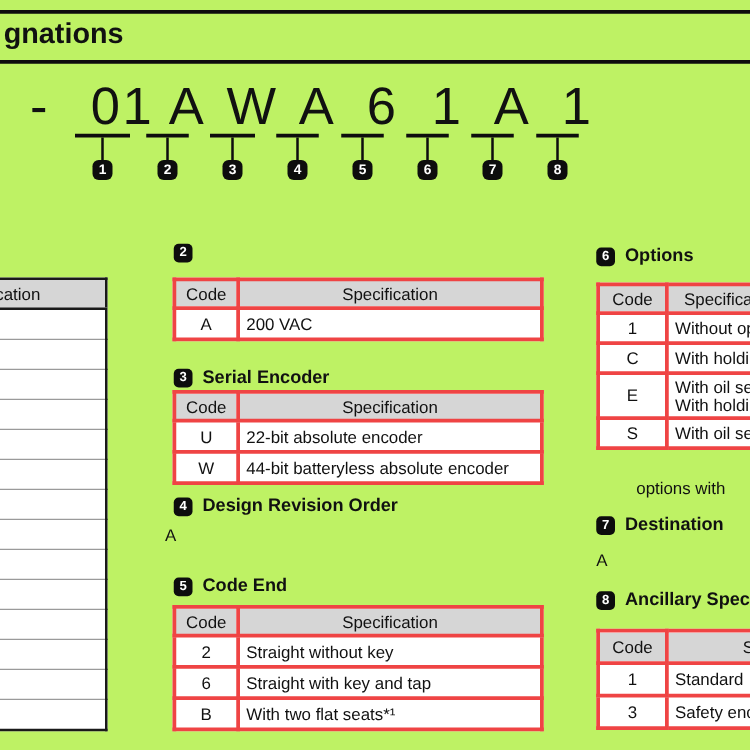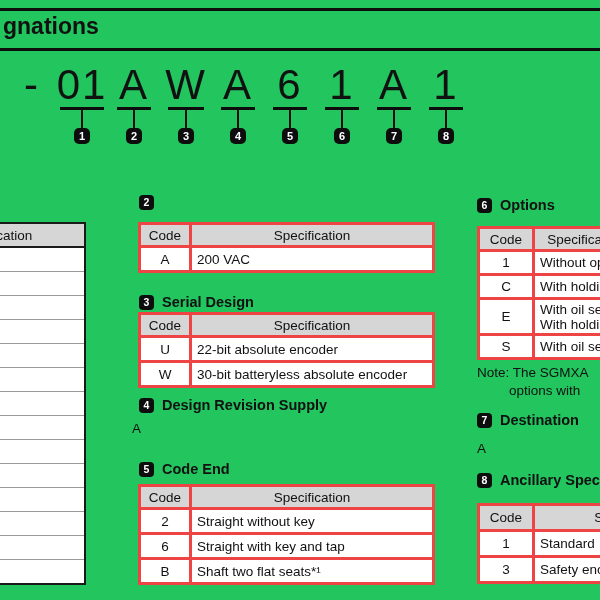--- a/index.html
+++ b/index.html
@@ -1,25 +1,25 @@
 <!DOCTYPE html>
 <html><head>
 <meta charset="utf-8">
 <style>
   html,body{margin:0;padding:0;}
   .page{
     position:relative; width:600px; height:600px; overflow:hidden;
-    background:#22c55e; font-family:"Liberation Sans", sans-serif; color:#111;
+    background:#bef264; font-family:"Liberation Sans", sans-serif; color:#111;
   }
   .rule{position:absolute; left:0; right:0; height:3px; background:#0d0d0d;}
   .doc-title{position:absolute; left:3px; top:13px; font-size:23px; font-weight:bold; white-space:nowrap;}
 
   
   .m-dash{position:absolute; top:64px; font-size:42px; line-height:42px; text-align:center;}
-  .m-char{position:absolute; top:64px; width:60px; font-size:42px; line-height:42px; text-align:center; letter-spacing:2px;}
+  .m-char{position:absolute; top:64px; width:60px; font-size:42px; line-height:42px; text-align:center; letter-spacing:2px;margin-left:16px;}
   .m-underline{position:absolute; top:107px; height:3px; background:#0d0d0d;}
   .m-conn{position:absolute; top:110px; width:2px; height:18px; background:#0d0d0d;}
   .m-badge{position:absolute; top:128px; width:16px; height:16px; background:#0d0d0d; border-radius:5px;
            color:#fff; font-size:11px; font-weight:bold; line-height:16px; text-align:center;}
 
   
   .sec-head{position:absolute; display:flex; align-items:center; gap:8px; white-space:nowrap;}
   .sec-badge{width:15px; height:15px; background:#0d0d0d; border-radius:4px; color:#fff;
              font-size:10.5px; font-weight:bold; line-height:15px; text-align:center; flex:0 0 auto;}
   .sec-title{font-size:14.5px; font-weight:bold; white-space:nowrap;}
@@ -155,42 +155,42 @@
     </tr>
     <tr>
       <td class="code" style="height:22px;">A</td>
       <td class="spec">200 VAC</td>
     </tr>
   </tbody>
     </table>
 
   <div class="sec-head" style="left:139px; top:294px;">
     <span class="sec-badge">3</span>
-    <span class="sec-title">Serial Design</span>
+    <span class="sec-title">Serial Encoder</span>
   </div>
   <table style="left:138px; top:312px; width:297px;">
     <tbody>
         <tr>
       <td class="hdr" style="width:48px; height:20px;">Code</td>
       <td class="hdr">Specification</td>
     </tr>
     <tr>
       <td class="code" style="height:22px;">U</td>
       <td class="spec">22-bit absolute encoder</td>
     </tr>
     <tr>
       <td class="code" style="height:22px;">W</td>
-      <td class="spec">30-bit batteryless absolute encoder</td>
+      <td class="spec">44-bit batteryless absolute encoder</td>
     </tr>
   </tbody>
     </table>
 
   <div class="sec-head" style="left:139px; top:397px;">
     <span class="sec-badge">4</span>
-    <span class="sec-title">Design Revision Supply</span>
+    <span class="sec-title">Design Revision Order</span>
   </div>
   <div class="plain-text" style="left:132px; top:421px;">A</div>
 
   <div class="sec-head" style="left:139px; top:461px;">
     <span class="sec-badge">5</span>
     <span class="sec-title">Code End</span>
   </div>
   <table style="left:138px; top:484px; width:297px;">
     <tbody>
         <tr>
@@ -200,21 +200,21 @@
     <tr>
       <td class="code" style="height:22px;">2</td>
       <td class="spec">Straight without key</td>
     </tr>
     <tr>
       <td class="code" style="height:22px;">6</td>
       <td class="spec">Straight with key and tap</td>
     </tr>
     <tr>
       <td class="code" style="height:22px;">B</td>
-      <td class="spec">Shaft two flat seats*¹</td>
+      <td class="spec">With two flat seats*¹</td>
     </tr>
   </tbody>
     </table>
 
   <div class="sec-head" style="left:477px; top:197px;">
     <span class="sec-badge">6</span>
     <span class="sec-title">Options</span>
   </div>
   <table style="left:477px; top:226px; width:162px;">
     <tbody>
@@ -236,21 +236,20 @@
         <div class="two-line">With oil seal</div>
         <div class="two-line">With holding brake</div>
       </td>
     </tr>
     <tr>
       <td class="code" style="height:21px;">S</td>
       <td class="spec">With oil seal</td>
     </tr>
   </tbody>
     </table>
-  <div class="note-text" style="left:477px; top:365px;">Note: The SGMXA</div>
   <div class="note-text" style="left:509px; top:383px;">options with</div>
 
   <div class="sec-head" style="left:477px; top:412px;">
     <span class="sec-badge">7</span>
     <span class="sec-title">Destination</span>
   </div>
   <div class="plain-text" style="left:477px; top:441px;">A</div>
 
   <div class="sec-head" style="left:477px; top:472px;">
     <span class="sec-badge">8</span>

